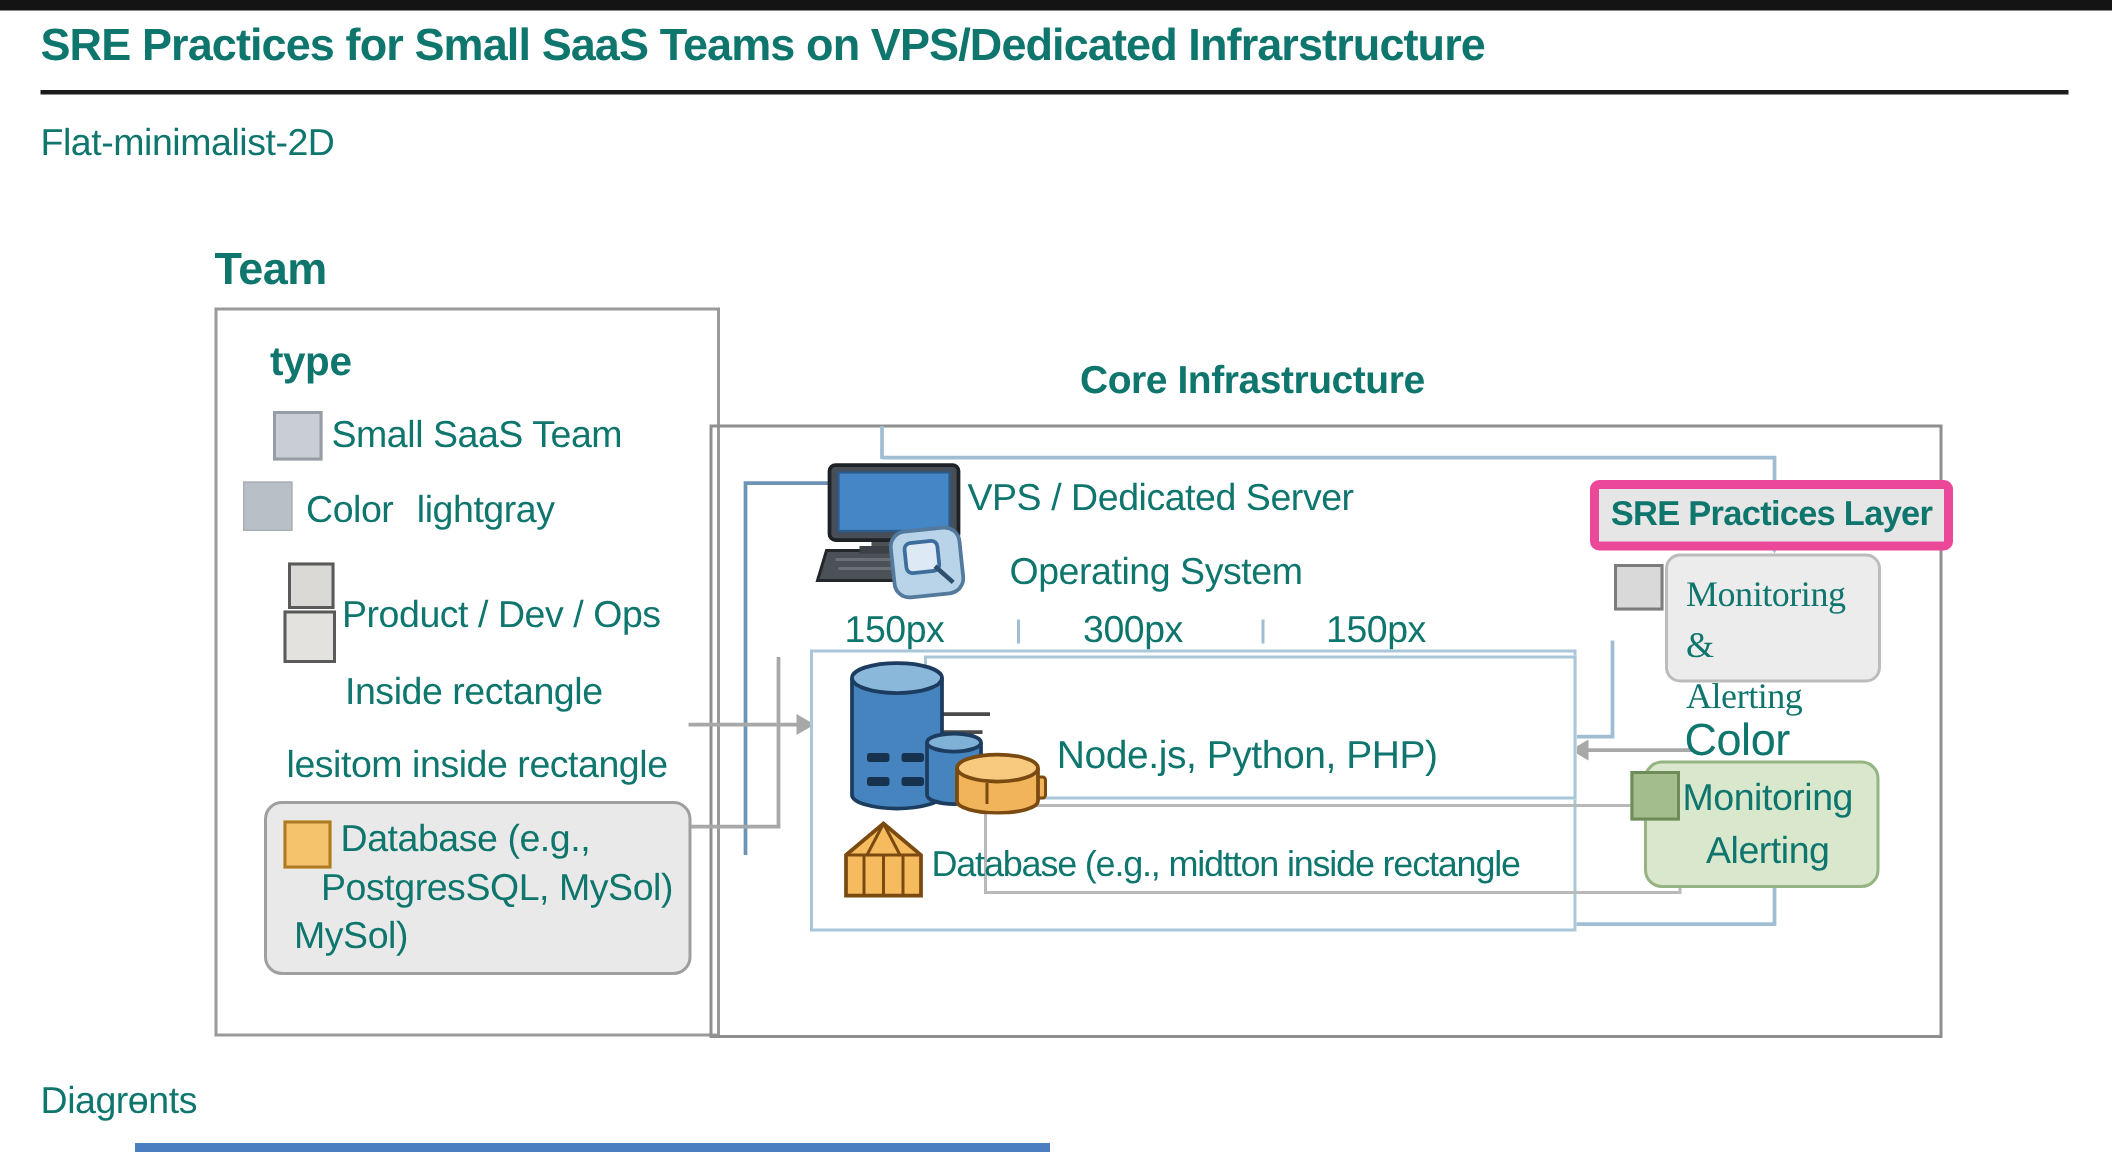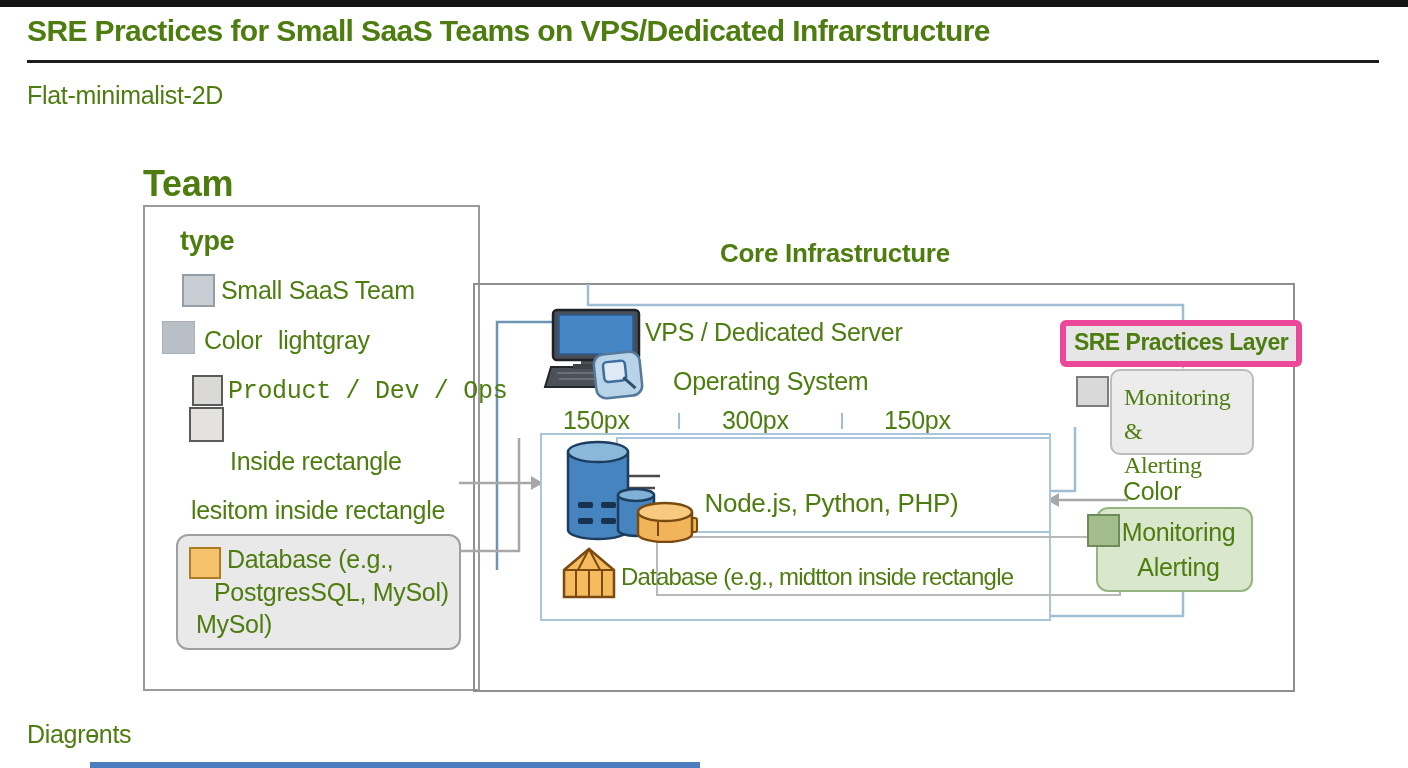--- a/index.html
+++ b/index.html
@@ -1,48 +1,48 @@
 <!DOCTYPE html>
 <html><head>
 <meta charset="utf-8">
 <style>
   html,body{margin:0;padding:0;background:#fff;}
   #screen{
     position:relative;width:1408px;height:768px;background:#ffffff;overflow:hidden;
-    font-family:"Liberation Sans","DejaVu Sans",sans-serif;color:#4d7c0f;letter-spacing:-0.3px;
+    font-family:"Liberation Sans","DejaVu Sans",sans-serif;color:#0f766e;letter-spacing:-0.3px;
   }
   .abs{position:absolute;}
   
   .top-bar{left:0;top:0;width:1408px;height:7px;background:#141414;z-index:6;}
   .title{left:27px;top:14px;font-size:30px;font-weight:bold;letter-spacing:-0.6px;white-space:nowrap;z-index:5;}
   .title-rule{left:27px;top:60px;width:1352px;height:3px;background:#1c1c1c;z-index:5;}
   .subtitle{left:27px;top:81px;font-size:25px;z-index:5;}
   .brand{left:27px;top:720px;font-size:25px;z-index:5;}
   .bottom-bar{left:90px;top:762px;width:610px;height:6px;background:#4a7ec0;z-index:6;}
 
   
   .team-box{left:143px;top:205px;width:333px;height:482px;border:2px solid #9a9a9a;background:transparent;z-index:0;}
   .core-box{left:473px;top:283px;width:818px;height:405px;border:2px solid #8f8f8f;background:transparent;z-index:0;}
-  .team-heading{left:143px;top:163px;font-size:36px;font-weight:bold;z-index:5;text-align:right;}
+  .team-heading{left:143px;top:163px;font-size:30px;font-weight:bold;z-index:5;text-align:right;}
   .core-heading{left:720px;top:238px;font-size:26px;font-weight:bold;z-index:5;}
 
   
   .wires{left:0;top:0;width:1408px;height:768px;z-index:1;pointer-events:none;}
 
   
   .legend-title{left:180px;top:226px;font-size:27px;font-weight:bold;z-index:2;}
   .sw{z-index:2;}
   .sw1{left:182px;top:274px;width:29px;height:29px;background:#c9ced4;border:2px solid #979da6;}
   .sw2{left:162px;top:321px;width:31px;height:31px;background:#b9bfc6;border:1px solid #aab0b7;}
   .sw3{left:192px;top:375px;width:27px;height:27px;background:#dad9d5;border:2px solid #5a5a5a;}
   .sw4{left:189px;top:407px;width:31px;height:31px;background:#e3e2de;border:2px solid #5a5a5a;}
   .lbl{font-size:25px;z-index:2;white-space:nowrap;}
   .lbl1{left:221px;top:276px;}
   .lbl2{left:204px;top:326px;word-spacing:9px;}
-  .lbl3{left:228px;top:377px;font-family:Liberation Mono, monospace;}
+  .lbl3{left:228px;top:396px;}
   .lbl4{left:230px;top:411px;margin-top:36px;}
   .team-note{left:191px;top:496px;font-size:25px;z-index:2;}
   .db-card{left:176px;top:534px;width:281px;height:112px;background:#e9e9e9;border:2px solid #9f9f9f;border-radius:12px;z-index:2;}
   .db-sw{left:189px;top:547px;width:28px;height:28px;background:#f4c36c;border:2px solid #ac7b24;z-index:3;}
   .db-l1{left:227px;top:545px;font-size:25px;z-index:3;white-space:nowrap;}
   .db-l2{left:214px;top:578px;font-size:25px;z-index:3;white-space:nowrap;}
   .db-l3{left:196px;top:610px;font-size:25px;z-index:3;white-space:nowrap;}
 
   
   .server-label{left:645px;top:318px;font-size:25px;z-index:2;white-space:nowrap;}
@@ -64,21 +64,21 @@
   .pc-icon{left:543px;top:305px;width:110px;height:100px;z-index:4;}
   .cyl-icon{left:558px;top:438px;width:140px;height:105px;z-index:4;}
   .basket-icon{left:562px;top:545px;width:54px;height:56px;z-index:4;}
 
   
   .sre-box{left:1060px;top:320px;width:230px;height:35px;background:#e6e6e6;border:6px solid #ec4899;border-radius:6px;
            font-size:23px;font-weight:bold;text-align:center;line-height:33px;letter-spacing:-0.5px;z-index:5;white-space:nowrap;}
   .ma-box{left:1110px;top:369px;width:144px;height:86px;background:#ececec;border:2px solid #bcbcbc;border-radius:10px;
           font-size:24px;line-height:34px;padding:9px 0 0 12px;box-sizing:border-box;z-index:5;font-family:Liberation Serif, serif;}
   .ma-sw{left:1076px;top:376px;width:29px;height:27px;background:#d9d9d9;border:2px solid #7c7c7c;z-index:6;}
-  .color-label{left:1123px;top:477px;font-size:25px;z-index:5;}
+  .color-label{left:1123px;top:477px;font-size:30px;z-index:5;}
   .green-box{left:1096px;top:507px;width:157px;height:85px;background:#d9e7cc;border:2px solid #96b382;border-radius:12px;
              font-size:25px;line-height:35px;text-align:center;padding:6px 12px 0 20px;box-sizing:border-box;z-index:5;}
   .green-sw{left:1087px;top:514px;width:29px;height:29px;background:#a3bd8d;border:2px solid #6d8c59;z-index:6;}
 </style>
 </head>
 <body>
 
 <div id="screen">
 
   <div class="abs top-bar"></div>

